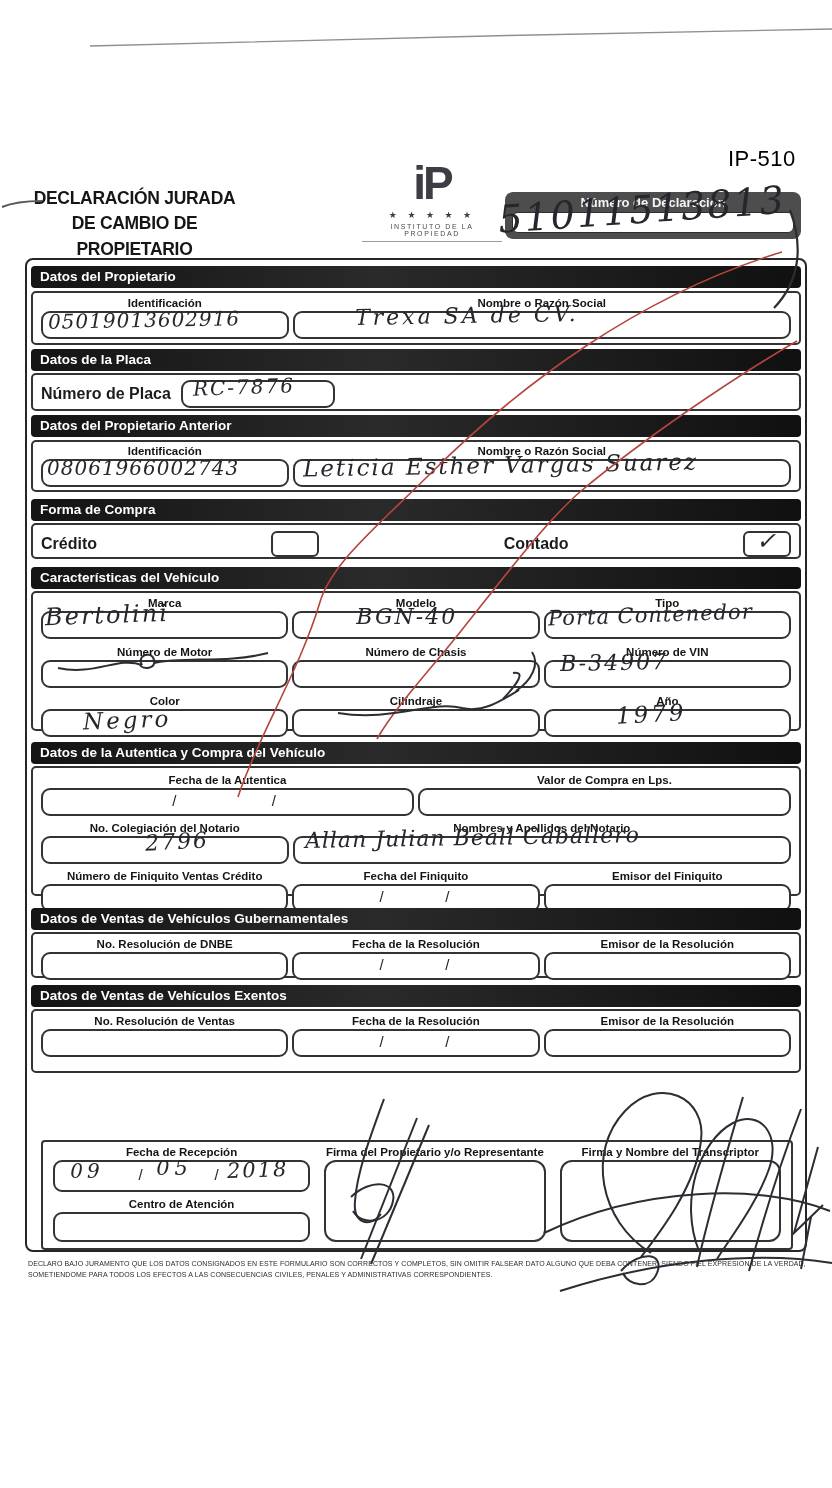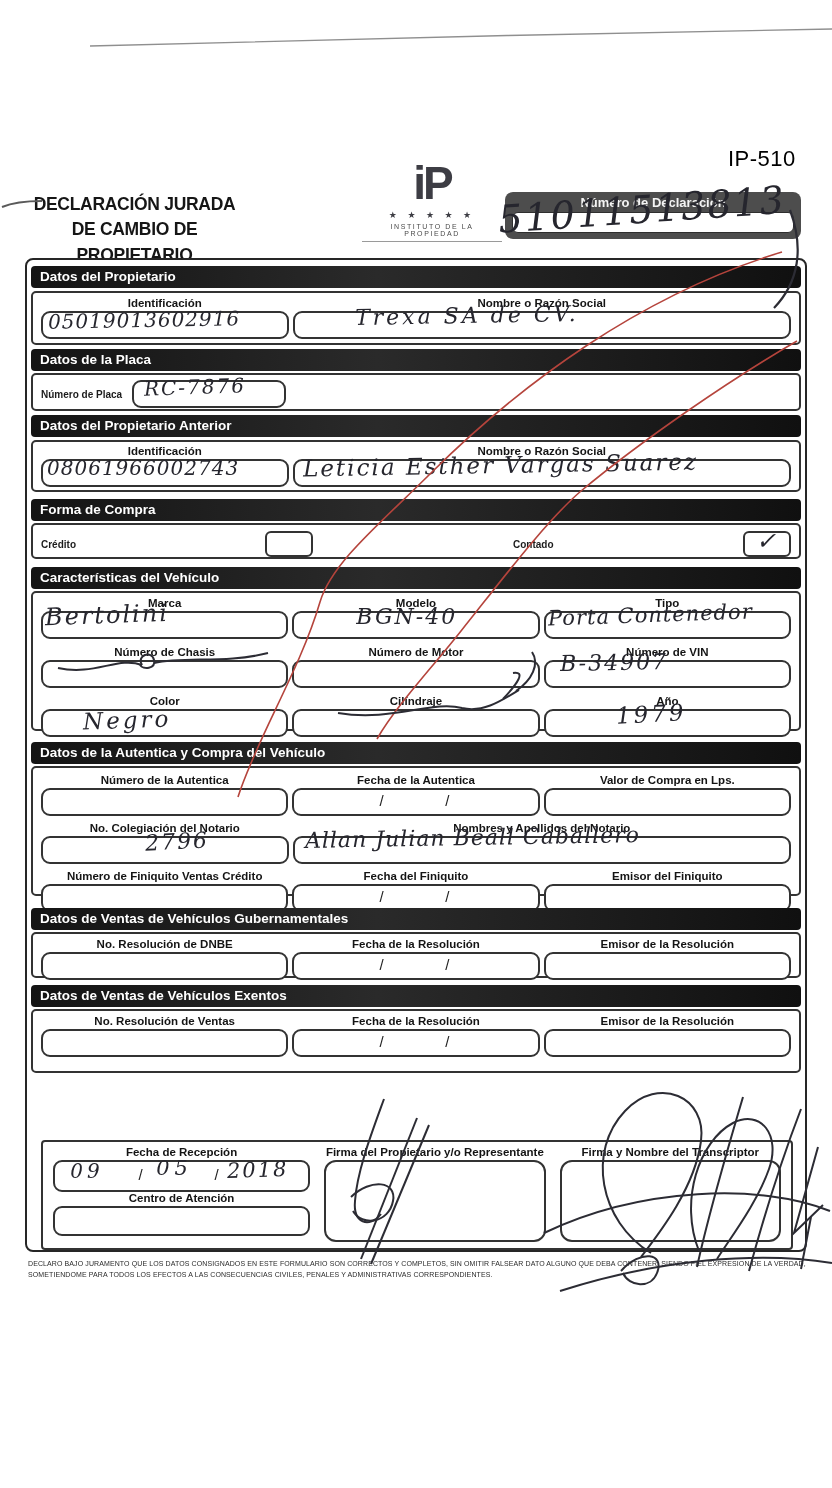--- a/index.html
+++ b/index.html
@@ -1,21 +1,21 @@
 <!DOCTYPE html>
 <html><head>
 <meta charset="utf-8">
 <style>
   html,body{margin:0;padding:0;background:#e8e8e8;}
   .page{position:relative;width:832px;height:1488px;background:#ffffff;overflow:hidden;
         font-family:"Liberation Sans",sans-serif;color:#1c1c1c;margin:0 auto;}
   .overlay{position:absolute;left:0;top:0;z-index:10;pointer-events:none;}
 
   .form-code{position:absolute;left:716px;top:146px;font-size:22px;letter-spacing:.5px;color:#000000;margin-left:12px;}
-  .doc-title{position:absolute;left:22px;top:192px;width:225px;text-align:center;
+  .doc-title{position:absolute;left:22px;top:186px;width:225px;text-align:center;
              font-weight:bold;font-size:17.5px;line-height:1.45;letter-spacing:-.3px;color:#161616;}
   .logo{position:absolute;left:362px;top:160px;width:140px;text-align:center;}
   .logo-mono{font-size:46px;font-weight:bold;color:#3d3d44;letter-spacing:-3px;line-height:1;}
   .logo-stars{font-size:9px;letter-spacing:4px;color:#3d3d44;margin-top:4px;}
   .logo-caption{font-size:7px;letter-spacing:1.6px;color:#4a4a4a;margin-top:3px;
                 border-bottom:1px solid #9a9a9a;padding-bottom:4px;}
   .decl-box{position:absolute;left:505px;top:192px;width:296px;height:47px;background:#4d4d4d;
             border-radius:8px;box-sizing:border-box;padding:3px 7px;}
   .decl-label{color:#f4f4f4;font-size:13px;font-weight:bold;text-align:center;}
   .decl-input{background:#ffffff;border-radius:6px;height:19px;margin-top:2px;border:1px solid #2e2e2e;}
@@ -30,21 +30,21 @@
   .bar{position:absolute;left:4px;right:4px;height:22px;border-radius:4px;color:#fff;
        background:linear-gradient(90deg,#141414,#2a2a2a 45%,#101010);
        font-size:13.5px;font-weight:bold;line-height:22px;padding-left:9px;box-sizing:border-box;}
   .panel{position:absolute;left:4px;right:4px;box-sizing:border-box;border:2px solid #333;
          border-radius:5px;background:#fff;padding:2px 8px;}
   .frow{display:flex;gap:4px;align-items:flex-end;}
   .fld{display:flex;flex-direction:column;}
   .flabel{text-align:center;font-size:11.5px;font-weight:bold;color:#141414;line-height:13px;padding-bottom:1px;}
   .ibox{position:relative;border:2px solid #333;border-radius:9px;height:24px;background:#fff;}
   .slash{position:absolute;top:2px;font-size:15px;color:#222;}
-  .inline-label{font-size:10px;font-weight:bold;align-self:center;}
+  .inline-label{font-size:16px;font-weight:bold;align-self:center;}
   .chkbox{position:relative;width:44px;height:22px;border:2px solid #333;border-radius:6px;background:#fff;}
   .rbox{position:absolute;left:14px;right:12px;top:880px;height:110px;border:2px solid #333;
         border-radius:4px;box-sizing:border-box;display:flex;gap:14px;padding:2px 10px;background:#fff;}
   .rcol{display:flex;flex-direction:column;}
   .sigbox{border:2px solid #333;border-radius:12px;flex:1;margin-bottom:4px;background:transparent;}
   .fineprint{position:absolute;left:28px;top:1258px;width:802px;font-size:7px;line-height:1.6;
              color:#2a2a2a;letter-spacing:.1px;}
 </style>
 </head>
 <body>
@@ -152,25 +152,25 @@
         </div>
         <div class="fld" style="flex:1">
           <div class="flabel">Tipo</div>
           <div class="ibox">
             <span class="hw" style="left:2px;top:-10px;font-size:21px;letter-spacing:1px;transform:rotate(-2deg)">Porta Contenedor</span>
           </div>
         </div>
       </div>
       <div class="frow" style="margin-top:7px">
         <div class="fld" style="flex:1">
+          <div class="flabel">Número de Motor</div>
+          <div class="ibox"></div>
+        </div>
+        <div class="fld" style="flex:1">
           <div class="flabel">Número de Chasis</div>
-          <div class="ibox"></div>
-        </div>
-        <div class="fld" style="flex:1">
-          <div class="flabel">Número de Motor</div>
           <div class="ibox"></div>
         </div>
         <div class="fld" style="flex:1">
           <div class="flabel">Número de VIN</div>
           <div class="ibox">
             <span class="hw" style="left:14px;top:-12px;font-size:22px;letter-spacing:2px;transform:rotate(-1deg)">B-34907</span>
           </div>
         </div>
       </div>
       <div class="frow" style="margin-top:7px">
@@ -190,24 +190,20 @@
             <span class="hw" style="left:70px;top:-10px;font-size:23px;letter-spacing:3px;transform:rotate(-3deg)">1979</span>
           </div>
         </div>
       </div>
     </div>
 
     <div class="bar" style="top:482px">
       <span>Datos de la Autentica y Compra del Vehículo</span></div>
     <div class="panel" style="top:506px;height:130px">
       <div class="frow" style="margin-top:4px">
-        <div class="fld" style="flex:1">
-          <div class="flabel">Número de la Autentica</div>
-          <div class="ibox"></div>
-        </div>
         <div class="fld" style="flex:1">
           <div class="flabel">Fecha de la Autentica</div>
           <div class="ibox">
             <span class="slash" style="left:35%">/</span>
             <span class="slash" style="left:62%">/</span>
           </div>
         </div>
         <div class="fld" style="flex:1">
           <div class="flabel">Valor de Compra en Lps.</div>
           <div class="ibox"></div>
@@ -293,21 +289,21 @@
     <div class="rbox">
       <div class="rcol" style="width:36%">
         <div class="flabel" style="margin-top:2px">Fecha de Recepción</div>
         <div class="ibox" style="height:28px">
           <span class="slash" style="left:33%;top:4px">/</span>
           <span class="slash" style="left:63%;top:4px">/</span>
           <span class="hw" style="left:6%;top:-3px;font-size:20px;letter-spacing:4px">09</span>
           <span class="hw" style="left:40%;top:-6px;font-size:21px;letter-spacing:5px">05</span>
           <span class="hw" style="left:68%;top:-4px;font-size:21px;letter-spacing:2px;transform:rotate(-2deg)">2018</span>
         </div>
-        <div class="flabel" style="margin-top:0">Centro de Atención</div>
+        <div class="flabel" style="margin-top:6px">Centro de Atención</div>
         <div class="ibox" style="height:26px"></div>
       </div>
       <div class="rcol" style="width:31%">
         <div class="flabel" style="margin-top:2px">Firma del Propietario y/o Representante</div>
         <div class="sigbox"></div>
       </div>
       <div class="rcol" style="width:31%">
         <div class="flabel" style="margin-top:2px">Firma y Nombre del Transcriptor</div>
         <div class="sigbox"></div>
       </div>

